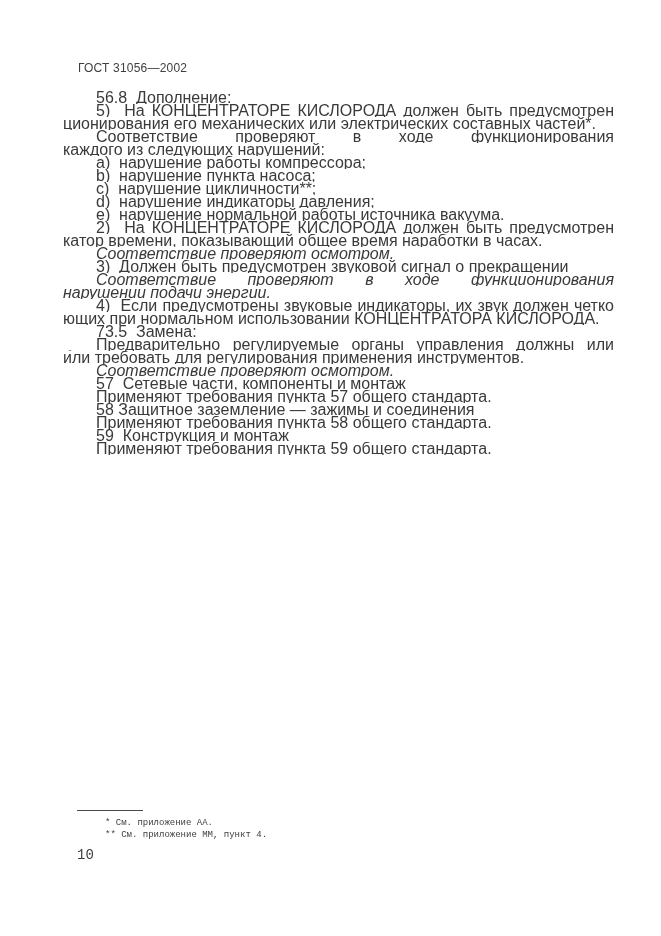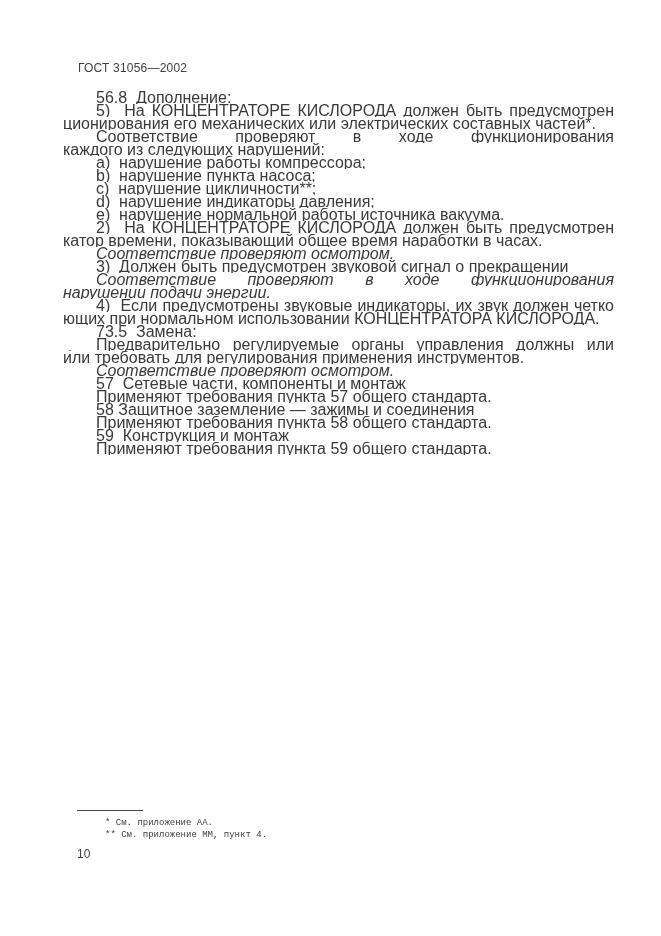--- a/index.html
+++ b/index.html
@@ -60,22 +60,23 @@
     font-size: 9px;
     line-height: 11.5px;
     white-space: pre-wrap;
     color: #3e3e3e;
     font-family: Liberation Mono, monospace;
   }
   .page-number {
     position: absolute;
     left: 77px;
     top: 847px;
-    font-size: 12px;
+    font-size: 14px;
     color: #3e3e3e;
+    font-family: Liberation Mono, monospace;
   }
 </style>
 </head>
 <body>
 
 <div class="page">
   <div class="doc-header">ГОСТ 31056—2002</div>
 
   <div class="body-block" id="body-lines">
       <div class="line ind">56.8  Дополнение:</div>

